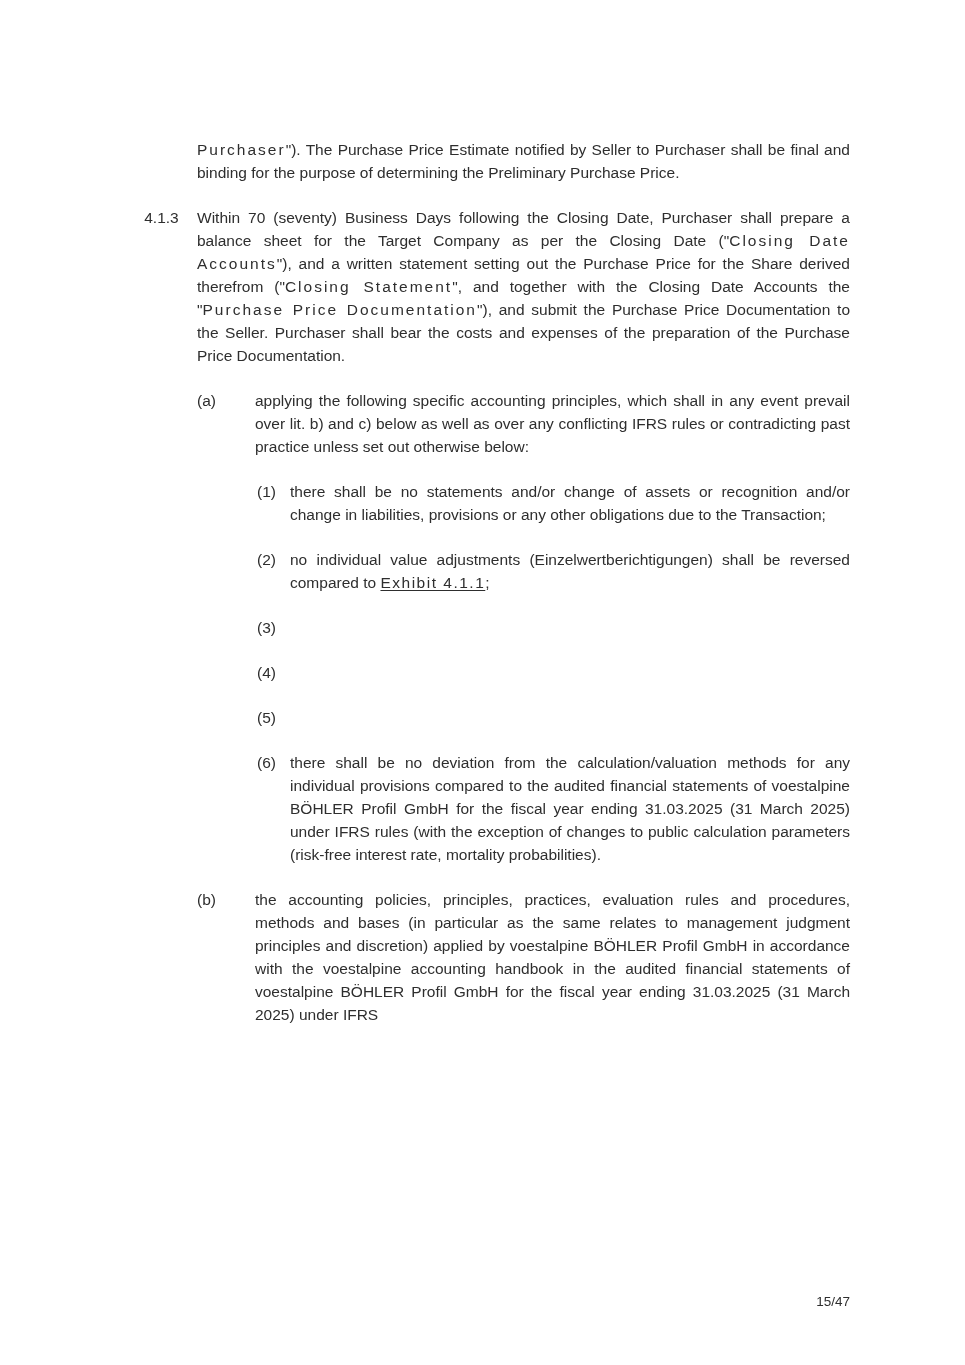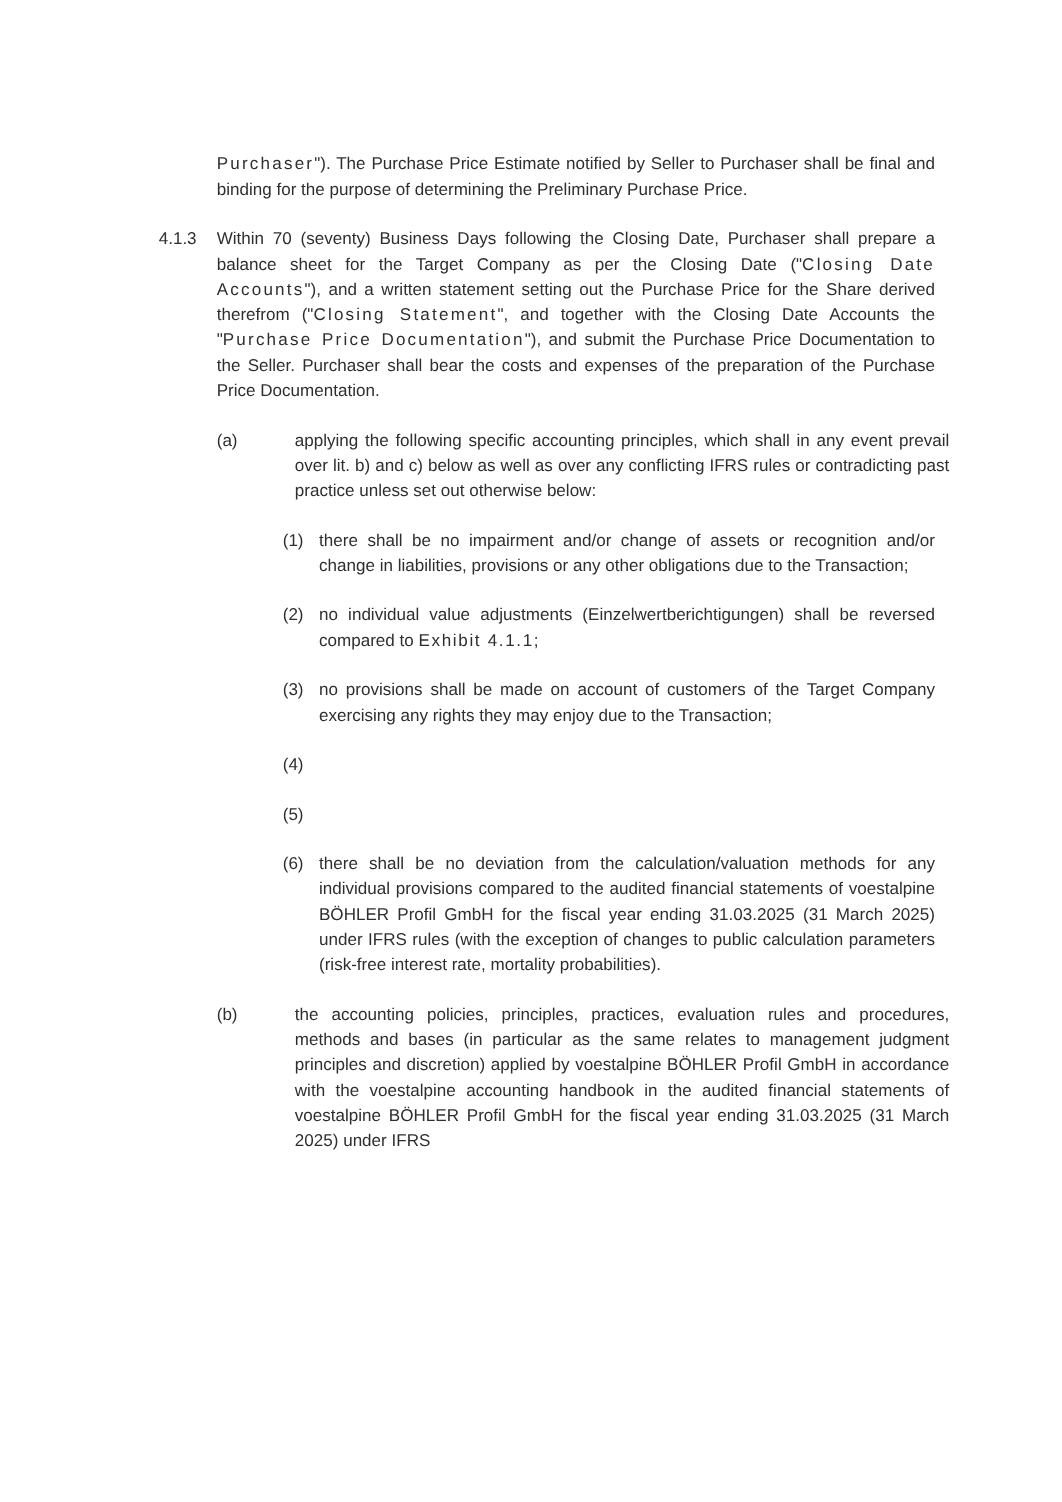--- a/index.html
+++ b/index.html
@@ -24,32 +24,33 @@
     margin: 0 0 22px 0;
     font-size: 15.5px;
     line-height: 23px;
     color: #2e2e2e;
   }
   .block.l1 { padding-left: 126px; }
   .block.l1 > .label { width: 71px; text-align: center; }
   .block.l1 > .text  { width: 653px; }
   .block.l2 { padding-left: 197px; }
   .block.l2 > .label { width: 58px; }
-  .block.l2 > .text  { width: 595px; margin-left: 13px; }
+  .block.l2 > .text  { width: 595px; }
   .block.l3 { padding-left: 257px; }
   .block.l3 > .label { width: 33px; }
   .block.l3 > .text  { width: 560px; }
   .label { flex: 0 0 auto; }
   .text {
     margin: 0;
     text-align: justify;
   }
   .term { letter-spacing: 2px; }
   .exhibit-link {
     letter-spacing: 1.5px;
+    text-decoration: underline;
     text-underline-offset: 2px;
     margin-top: 12px;
   }
   .footer {
     position: absolute;
     top: 1294px; left: 0;
     width: 850px;
     text-align: right;
     font-size: 13.5px;
     line-height: 16px;
@@ -68,38 +69,38 @@
       <div class="block l1">
         <span class="label">4.1.3</span>
         <p class="text"><span>Within 70 (seventy) Business Days following the Closing Date, Purchaser shall prepare a balance sheet for the Target Company as per the Closing Date ("</span><span class="term">Closing Date Accounts</span><span>"), and a written statement setting out the Purchase Price for the Share derived therefrom ("</span><span class="term">Closing Statement</span><span>", and together with the Closing Date Accounts the "</span><span class="term">Purchase Price Documentation</span><span>"), and submit the Purchase Price Documentation to the Seller. Purchaser shall bear the costs and expenses of the preparation of the Purchase Price Documentation.</span></p>
       </div>
       <div class="block l2">
         <span class="label">(a)</span>
         <p class="text"><span>applying the following specific accounting principles, which shall in any event prevail over lit. b) and c) below as well as over any conflicting IFRS rules or contradicting past practice unless set out otherwise below:</span></p>
       </div>
       <div class="block l3">
         <span class="label">(1)</span>
-        <p class="text"><span>there shall be no impairment and/or change of assets or recognition and/or change in liabilities, provisions or any other obligations due to the Transaction;</span></p>
+        <p class="text"><span>there shall be no statements and/or change of assets or recognition and/or change in liabilities, provisions or any other obligations due to the Transaction;</span></p>
       </div>
       <div class="block l3">
         <span class="label">(2)</span>
         <p class="text"><span>no individual value adjustments (Einzelwertberichtigungen) shall be reversed compared to </span><span class="exhibit-link">Exhibit 4.1.1</span><span>;</span></p>
       </div>
       <div class="block l3">
         <span class="label">(3)</span>
-        <p class="text"><span>no provisions shall be made on account of customers of the Target Company exercising any rights they may enjoy due to the Transaction;</span></p>
       </div>
       <div class="block l3">
         <span class="label">(4)</span>
       </div>
       <div class="block l3">
         <span class="label">(5)</span>
       </div>
       <div class="block l3">
         <span class="label">(6)</span>
         <p class="text"><span>there shall be no deviation from the calculation/valuation methods for any individual provisions compared to the audited financial statements of voestalpine BÖHLER Profil GmbH for the fiscal year ending 31.03.2025 (31 March 2025) under IFRS rules (with the exception of changes to public calculation parameters (risk-free interest rate, mortality probabilities).</span></p>
       </div>
       <div class="block l2">
         <span class="label">(b)</span>
         <p class="text"><span>the accounting policies, principles, practices, evaluation rules and procedures, methods and bases (in particular as the same relates to management judgment principles and discretion) applied by voestalpine BÖHLER Profil GmbH in accordance with the voestalpine accounting handbook in the audited financial statements of voestalpine BÖHLER Profil GmbH for the fiscal year ending 31.03.2025 (31 March 2025) under IFRS</span></p>
       </div>
     </div>
+  <div class="footer">15/47</div>
 </div>
 
 </body></html>

